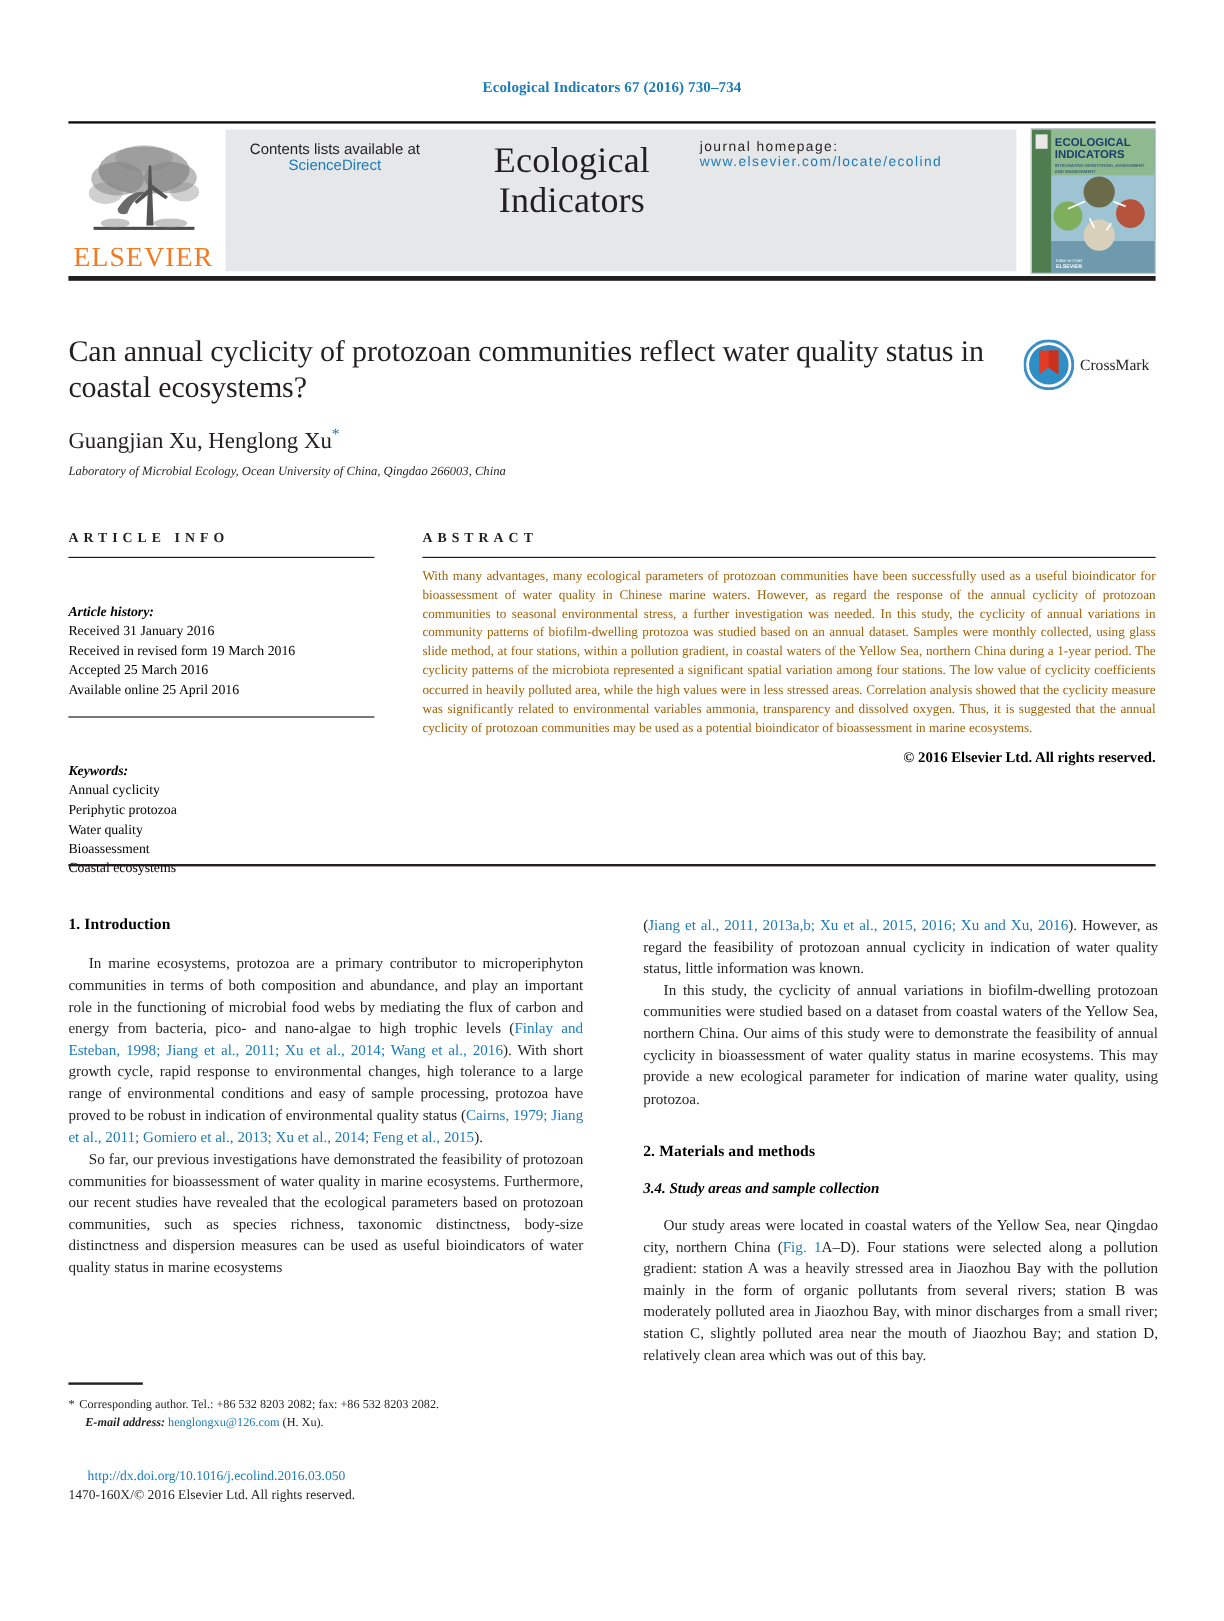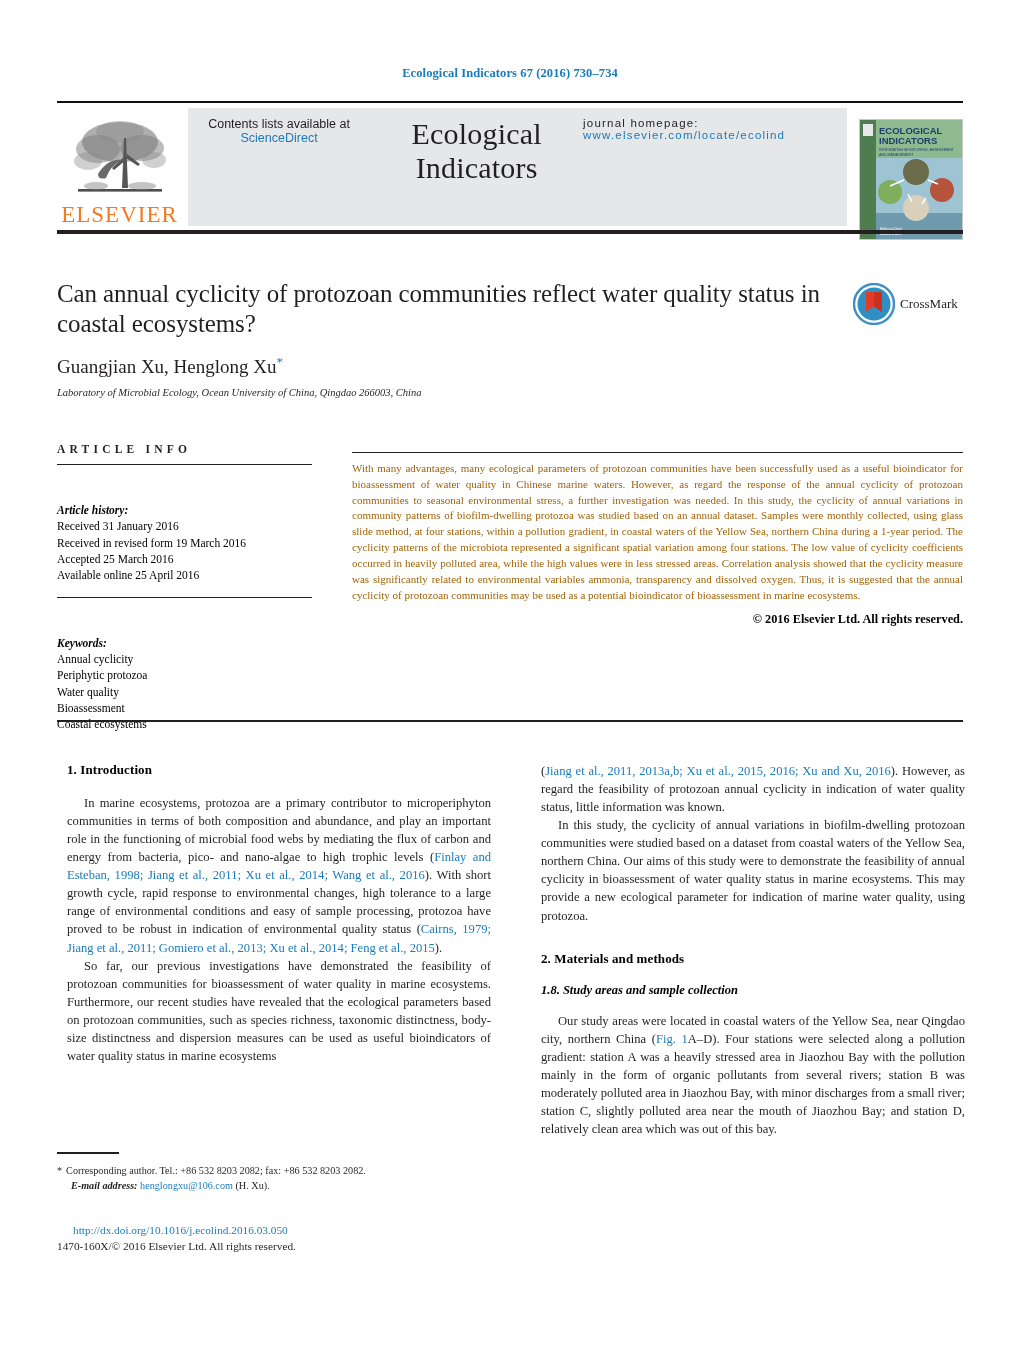--- a/index.html
+++ b/index.html
@@ -128,21 +128,20 @@
   .cover-img {
     position: absolute;
     top: 2px;
     right: 0;
     width: 104px;
     height: 121px;
     border: 1px solid #c8c8c8;
     box-sizing: border-box;
     background: #7a9aa8;
     overflow: hidden;
-    margin-top: 12px;
   }
   .masthead-rule-bot {
     position: absolute;
     bottom: -6px;
     left: 0;
     right: 0;
     height: 4px;
     background: #231f20;
   }
 
@@ -267,21 +266,20 @@
   }
 
   
   .body-cols {
     position: absolute;
     top: 762px;
     left: 57px;
     right: 55px;
     display: flex;
     gap: 50px;
-    margin-left: 10px;
   }
   .bcol {
     flex: 1 1 0;
     width: 0;
   }
   h2.num-head {
     font-size: 13px;
     font-weight: bold;
     margin: 0 0 16px 0;
     letter-spacing: .1px;
@@ -458,20 +456,21 @@
       <hr class="hr-thin second">
       <div class="info-label">Keywords:</div>
       <div class="info-list">Annual cyclicity</div>
       <div class="info-list">Periphytic protozoa</div>
       <div class="info-list">Water quality</div>
       <div class="info-list">Bioassessment</div>
       <div class="info-list">Coastal ecosystems</div>
     </div>
 
     <div class="col-abstract">
+      <div class="section-head">ABSTRACT</div>
       <hr class="hr-thin">
       <div class="abstract-text">With many advantages, many ecological parameters of protozoan communities have been successfully used as a useful bioindicator for bioassessment of water quality in Chinese marine waters. However, as regard the response of the annual cyclicity of protozoan communities to seasonal environmental stress, a further investigation was needed. In this study, the cyclicity of annual variations in community patterns of biofilm-dwelling protozoa was studied based on an annual dataset. Samples were monthly collected, using glass slide method, at four stations, within a pollution gradient, in coastal waters of the Yellow Sea, northern China during a 1-year period. The cyclicity patterns of the microbiota represented a significant spatial variation among four stations. The low value of cyclicity coefficients occurred in heavily polluted area, while the high values were in less stressed areas. Correlation analysis showed that the cyclicity measure was significantly related to environmental variables ammonia, transparency and dissolved oxygen. Thus, it is suggested that the annual cyclicity of protozoan communities may be used as a potential bioindicator of bioassessment in marine ecosystems.</div>
       <div class="abstract-copy">© 2016 Elsevier Ltd. All rights reserved.</div>
     </div>
 
   </div>
 
   <div class="rule-wide"></div>
 
   <div class="body-cols">
@@ -479,34 +478,34 @@
     <div class="bcol">
       <h2 class="num-head">1.  Introduction</h2>
       <p class="para"><span>In marine ecosystems, protozoa are a primary contributor to microperiphyton communities in terms of both composition and abundance, and play an important role in the functioning of microbial food webs by mediating the flux of carbon and energy from bacteria, pico- and nano-algae to high trophic levels (</span><span class="cite">Finlay and Esteban, 1998; Jiang et al., 2011; Xu et al., 2014; Wang et al., 2016</span><span>). With short growth cycle, rapid response to environmental changes, high tolerance to a large range of environmental conditions and easy of sample processing, protozoa have proved to be robust in indication of environmental quality status (</span><span class="cite">Cairns, 1979; Jiang et al., 2011; Gomiero et al., 2013; Xu et al., 2014; Feng et al., 2015</span><span>).</span></p>
       <p class="para">So far, our previous investigations have demonstrated the feasibility of protozoan communities for bioassessment of water quality in marine ecosystems. Furthermore, our recent studies have revealed that the ecological parameters based on protozoan communities, such as species richness, taxonomic distinctness, body-size distinctness and dispersion measures can be used as useful bioindicators of water quality status in marine ecosystems</p>
     </div>
 
     <div class="bcol">
       <p class="para cont"><span>(</span><span class="cite">Jiang et al., 2011, 2013a,b; Xu et al., 2015, 2016; Xu and Xu, 2016</span><span>). However, as regard the feasibility of protozoan annual cyclicity in indication of water quality status, little information was known.</span></p>
       <p class="para">In this study, the cyclicity of annual variations in biofilm-dwelling protozoan communities were studied based on a dataset from coastal waters of the Yellow Sea, northern China. Our aims of this study were to demonstrate the feasibility of annual cyclicity in bioassessment of water quality status in marine ecosystems. This may provide a new ecological parameter for indication of marine water quality, using protozoa.</p>
       <h2 class="num-head spaced-top">2.  Materials and methods</h2>
-      <h3 class="sub-head">1.8.  Study areas and sample collection</h3>
+      <h3 class="sub-head">3.4.  Study areas and sample collection</h3>
       <p class="para"><span>Our study areas were located in coastal waters of the Yellow Sea, near Qingdao city, northern China (</span><span class="cite">Fig. 1</span><span>A–D). Four stations were selected along a pollution gradient: station A was a heavily stressed area in Jiaozhou Bay with the pollution mainly in the form of organic pollutants from several rivers; station B was moderately polluted area in Jiaozhou Bay, with minor discharges from a small river; station C, slightly polluted area near the mouth of Jiaozhou Bay; and station D, relatively clean area which was out of this bay.</span></p>
     </div>
 
   </div>
 
   <div class="footnote-block">
     <div class="footnote-rule"></div>
     <div class="footnote-line">
       <span class="fn-star">*</span><span>Corresponding author. Tel.: +86 532 8203 2082; fax: +86 532 8203 2082.</span>
     </div>
     <div class="footnote-line" style="padding-left:14px">
       <span class="ital">E-mail address:</span>
-      <span class="mail">henglongxu@106.com</span>
+      <span class="mail">henglongxu@126.com</span>
       <span>(H. Xu).</span>
     </div>
   </div>
 
   <div class="doi-block">
     <div class="doi-line">http://dx.doi.org/10.1016/j.ecolind.2016.03.050</div>
     <div class="issn-line">1470-160X/© 2016 Elsevier Ltd. All rights reserved.</div>
   </div>
 
 </div>

